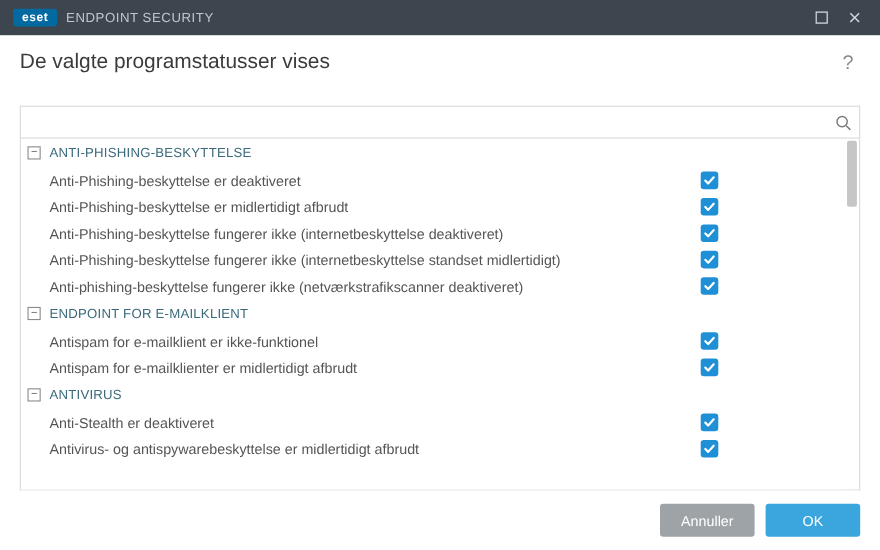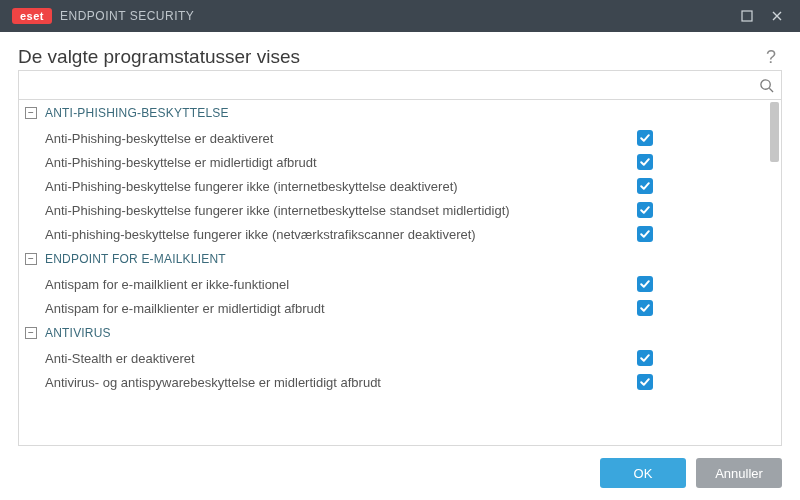--- a/index.html
+++ b/index.html
@@ -17,21 +17,21 @@
   
   .titlebar {
     background: #3d464f;
     color: #fff;
     height: 32px;
     display: flex;
     align-items: center;
     padding: 0 8px 0 12px;
   }
   .brand-badge {
-    background: #ef4444;
+    background: #0369a1;
     color: #fff;
     font-weight: 700;
     font-size: 11px;
     letter-spacing: 0.5px;
     padding: 2px 8px;
     border-radius: 3px;
     margin-right: 8px;
   }
   .titlebar-title {
     color: #bfc6cc;
@@ -57,21 +57,21 @@
     flex: 1;
     padding: 14px 18px 0 18px;
     display: flex;
     flex-direction: column;
     position: relative;
     overflow: hidden;
   }
   .page-head {
     display: flex;
     align-items: center;
-    margin-bottom: 2px;
+    margin-bottom: 28px;
   }
   .page-title {
     font-size: 19px;
     color: #3b3b3b;
     font-weight: 400;
   }
   .page-head .spacer { flex: 1; }
   .help {
     color: #8a8a8a;
     font-size: 18px;
@@ -394,15 +394,15 @@
         </div>
       </div>
     <div class="fade"></div>
     <div class="scrollbar">
       <div class="scroll-thumb"></div>
     </div>
   </div>
 </div>
 
 <div class="footer">
+  <button class="btn btn-secondary">Annuller</button>
   <button class="btn btn-primary">OK</button>
-  <button class="btn btn-secondary">Annuller</button>
 </div>
 
 </body></html>

